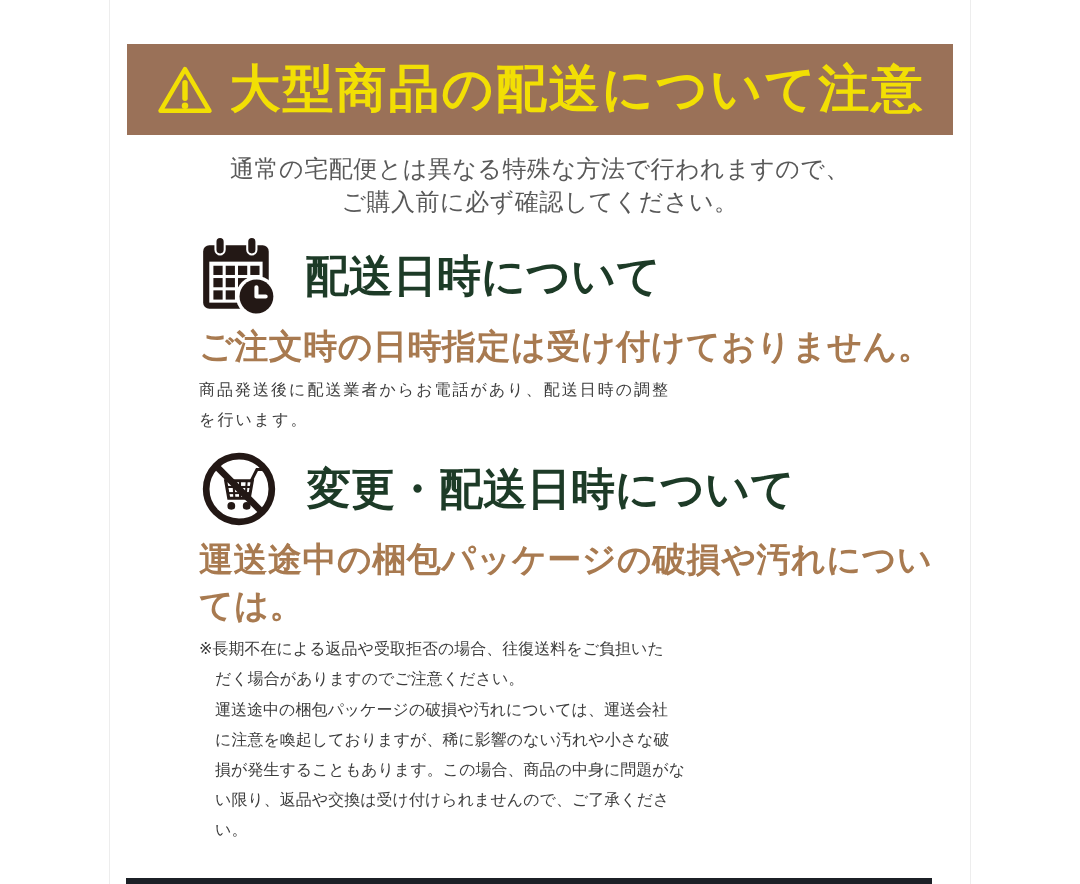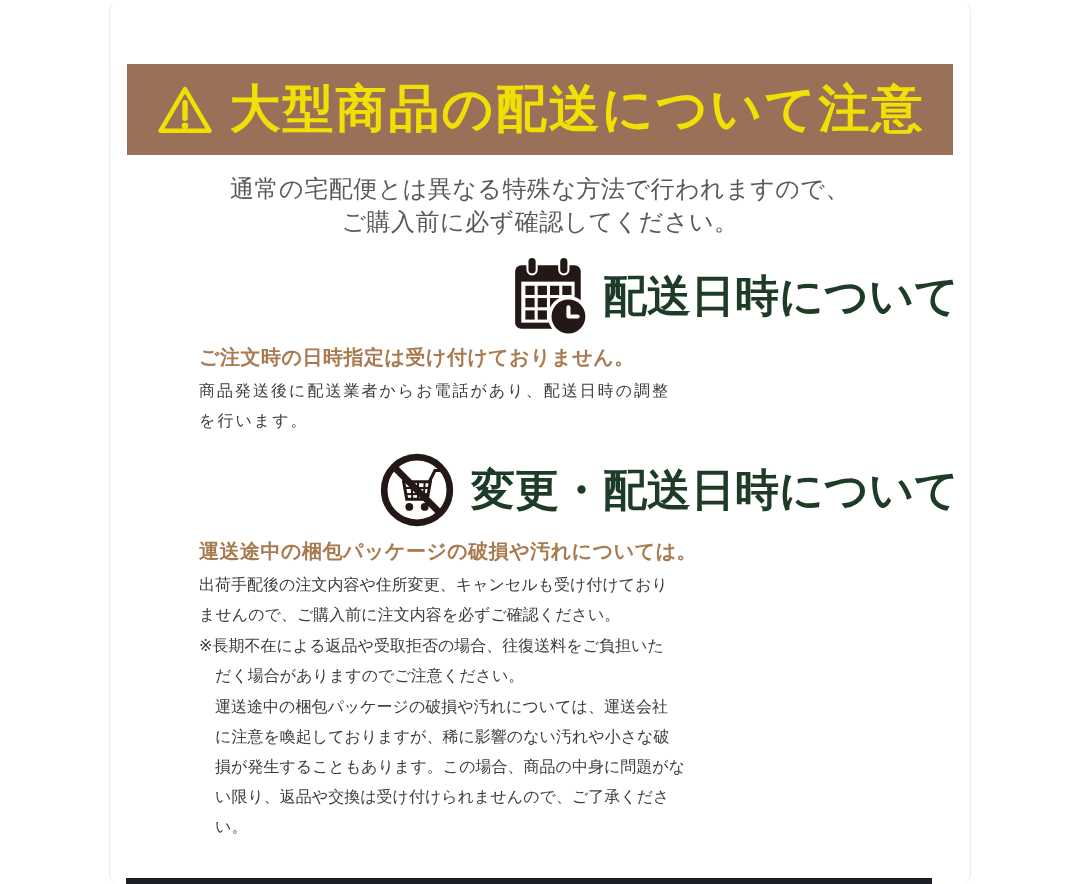--- a/index.html
+++ b/index.html
@@ -6,23 +6,22 @@
   body{
     width:1080px;height:884px;overflow:hidden;
     font-family:"Liberation Sans","DejaVu Sans",sans-serif;
     -webkit-font-smoothing:antialiased;
   }
   .card{
     position:relative;
     width:862px;height:884px;margin:0 auto;
     border-left:1px solid #ededed;border-right:1px solid #ededed;
     box-sizing:border-box;
-    padding-top:64px;
+    padding-top:44px;
     background:#ffffff;
-    border-radius:10px;
   }
   
   .banner{
     width:826px;height:91px;margin:0 auto 19px auto;
     background:var(--banner-bg);
     display:flex;align-items:center;justify-content:center;gap:16px;
   }
   .warn-icon{display:inline-flex;color:var(--banner-fg);}
   .banner-title{
     font-family:"Liberation Serif","DejaVu Serif",serif;
@@ -35,31 +34,31 @@
     text-align:center;
     font-size:24px;line-height:33px;letter-spacing:0.5px;
     color:var(--intro-fg);
     white-space:pre-line;
     margin:0 0 14px 0;
     font-family:Liberation Mono, monospace;
   }
   
   .sec{margin-left:89px;width:760px;}
   .sec2{margin-top:12px;}
-  .sec-head{display:flex;align-items:center;gap:14px;height:84px;margin-bottom:6px;justify-content:flex-end;}
+  .sec-head{display:flex;align-items:center;gap:28px;height:84px;margin-bottom:6px;}
   .sec-icon{display:inline-flex;flex:0 0 auto;}
   .sec-title{
     margin:0;
     font-size:44px;font-weight:800;letter-spacing:0px;
     color:var(--heading-fg);
     white-space:nowrap;
   }
   .highlight{
     margin:0 0 5px 0;
-    font-size:20px;font-weight:700;letter-spacing:0.5px;
+    font-size:34px;font-weight:700;letter-spacing:0.5px;
     color:var(--highlight-fg);
     white-space:pre-line;
   }
   .para{
     margin:0 0 1px 0;
     font-size:16px;line-height:30px;letter-spacing:0px;
     color:var(--body-fg);
     white-space:pre-line;
   }
   .sec1 .para{letter-spacing:2px;}
@@ -135,22 +134,20 @@
           </g>
           <path d="M51 31 L56.5 20 H61" fill="none" stroke="#231815" stroke-width="3" stroke-linecap="round"></path>
           <circle cx="31.5" cy="55.5" r="3.8" fill="#231815"></circle>
           <circle cx="46.5" cy="55.5" r="3.8" fill="#231815"></circle>
           <line x1="17" y1="17" x2="61" y2="61" stroke="#231815" stroke-width="6.5"></line>
         </svg>
       </span>
       <h2 class="sec-title">変更・配送日時について</h2>
     </div>
     <p class="highlight">運送途中の梱包パッケージの破損や汚れについては。</p>
-    <p class="para">出荷手配後の注文内容や住所変更、キャンセルも受け付けており
-ませんので、ご購入前に注文内容を必ずご確認ください。</p>
     <p class="para">※長期不在による返品や受取拒否の場合、往復送料をご負担いた
 　だく場合がありますのでご注意ください。</p>
     <p class="para">　運送途中の梱包パッケージの破損や汚れについては、運送会社
 　に注意を喚起しておりますが、稀に影響のない汚れや小さな破
 　損が発生することもあります。この場合、商品の中身に問題がな
 　い限り、返品や交換は受け付けられませんので、ご了承くださ
 　い。</p>
   </section>
 
   <div class="bottom-strip"></div>

